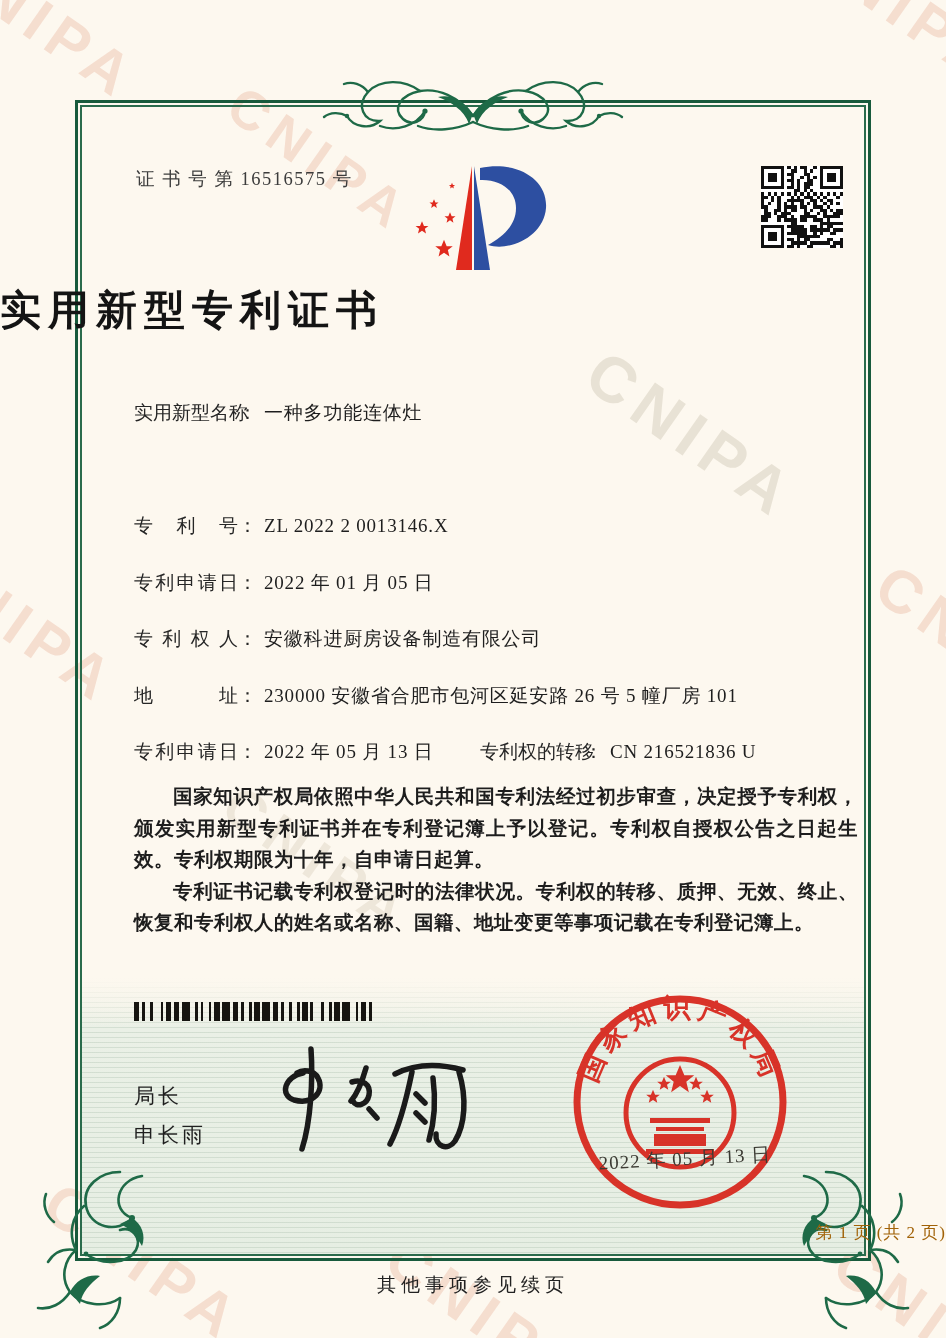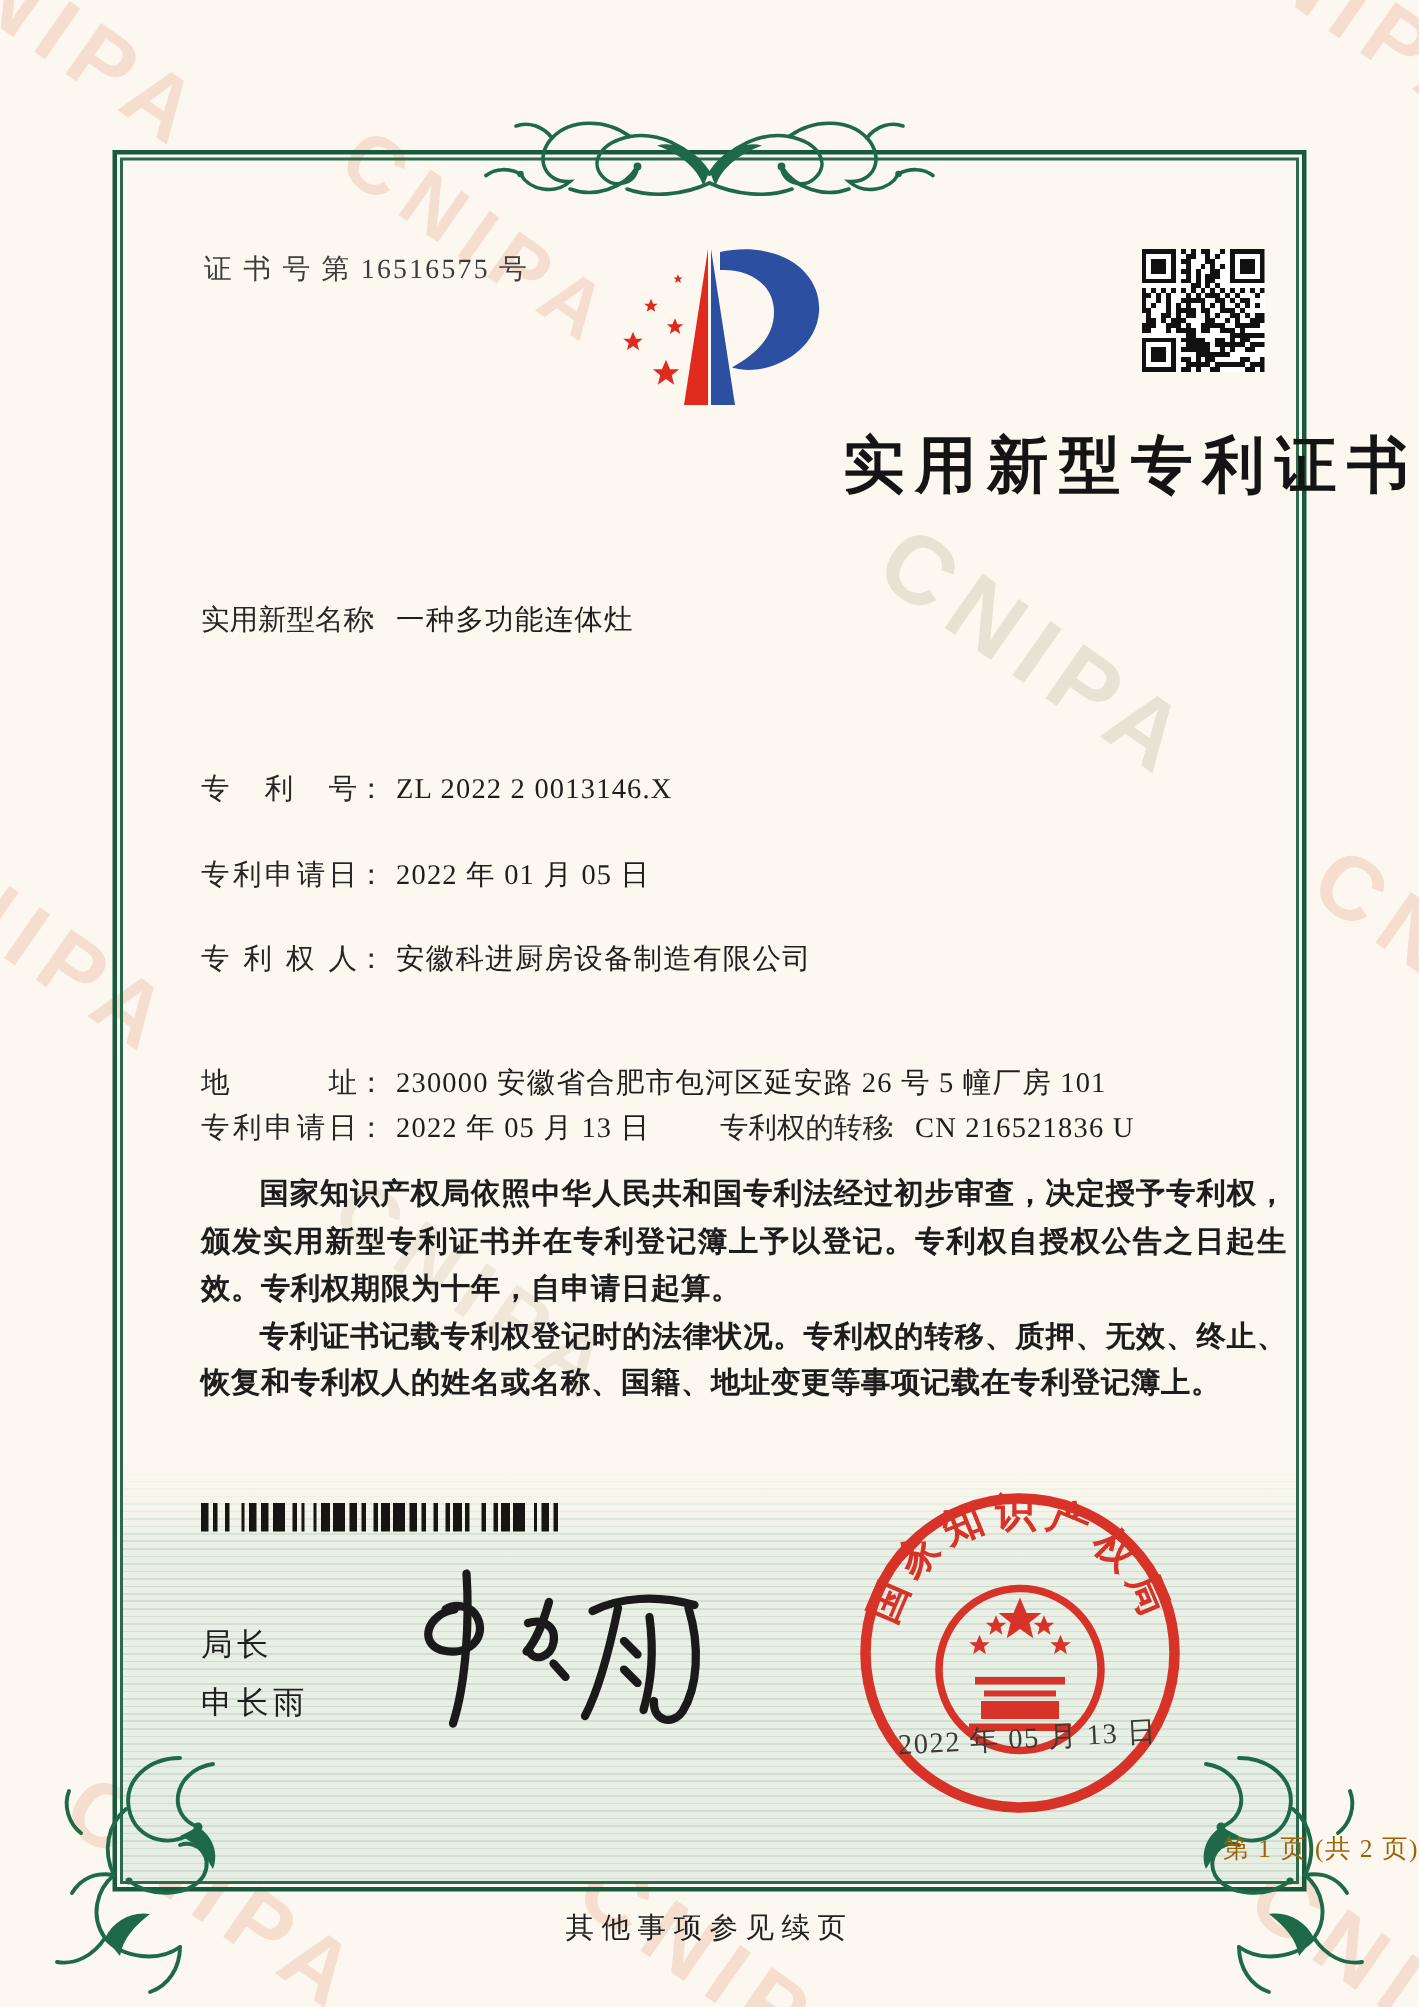--- a/index.html
+++ b/index.html
@@ -31,21 +31,21 @@
   }
   .band::before{content:"";position:absolute;left:0;top:0;width:100%;height:52px;
     background:linear-gradient(180deg,#fdf8ef 0%,rgba(253,248,239,0) 100%);}
   
   .orn{position:absolute;z-index:4;pointer-events:none;}
   
   .cert-no{position:absolute;left:136px;top:166px;z-index:5;
     font-size:18.5px;letter-spacing:1.5px;color:#3c3c3c;}
   .logo{position:absolute;left:398px;top:158px;z-index:5;}
   .qr{position:absolute;left:761px;top:166px;width:82px;height:82px;z-index:5;}
-  .title{position:absolute;left:0;right:0;top:283px;z-index:5;text-align:right;
+  .title{position:absolute;left:0;right:0;top:283px;z-index:5;text-align:left;
     font-size:41px;font-weight:bold;letter-spacing:7px;color:#141414;}
   
   .frow{position:absolute;left:134px;width:740px;z-index:5;font-size:19px;white-space:nowrap;}
   .flabel{display:inline-block;width:104px;text-align:justify;text-align-last:justify;
     vertical-align:bottom;color:#262626;}
   .fcolon{color:#262626;}
   .fvalue{margin-left:7px;letter-spacing:0.8px;color:#1e1e1e;}
   .grant-no-group{position:absolute;left:346px;top:0;}
   
   .body-text{position:absolute;left:134px;top:781px;width:724px;z-index:5;
@@ -433,21 +433,21 @@
   </div>
   <div class="frow" style="top:513px">
     <span class="flabel">专利号</span><span class="fcolon">：</span><span class="fvalue">ZL 2022 2 0013146.X</span>
   </div>
   <div class="frow" style="top:570px">
     <span class="flabel">专利申请日</span><span class="fcolon">：</span><span class="fvalue">2022 年 01 月 05 日</span>
   </div>
   <div class="frow" style="top:626px">
     <span class="flabel">专利权人</span><span class="fcolon">：</span><span class="fvalue">安徽科进厨房设备制造有限公司</span>
   </div>
-  <div class="frow" style="top:709px">
+  <div class="frow" style="top:683px">
     <span class="flabel">地址</span><span class="fcolon">：</span><span class="fvalue">230000 安徽省合肥市包河区延安路 26 号 5 幢厂房 101</span>
   </div>
   <div class="frow" style="top:739px">
     <span class="flabel">专利申请日</span><span class="fcolon">：</span><span class="fvalue">2022 年 05 月 13 日</span>
     <span class="grant-no-group">
       <span class="flabel">专利权的转移</span><span class="fcolon">：</span><span class="fvalue">CN 216521836 U</span>
     </span>
   </div>
 
   <div class="body-text">

